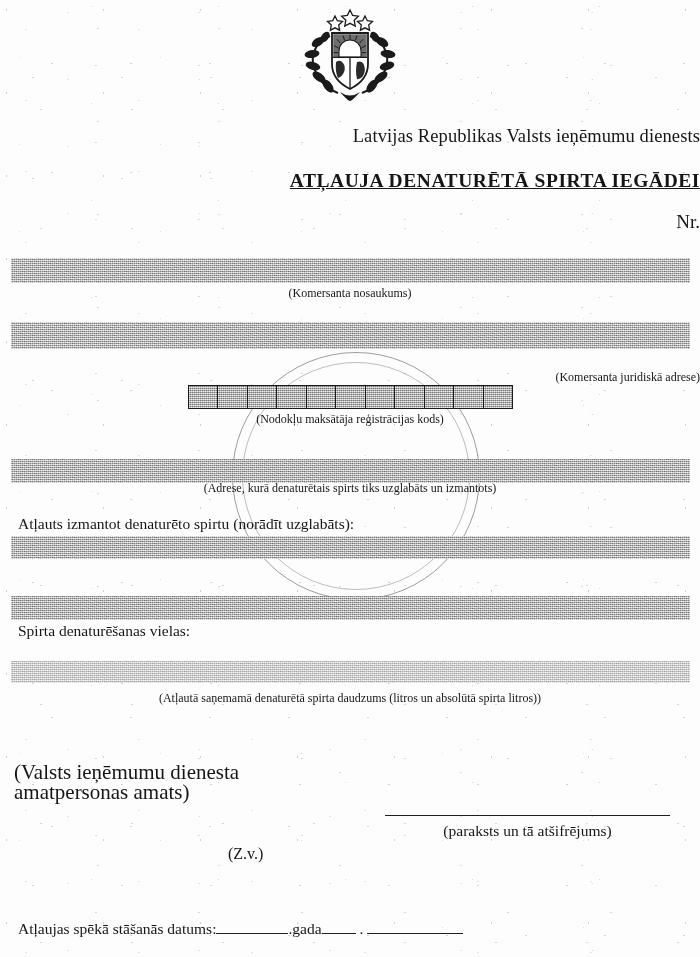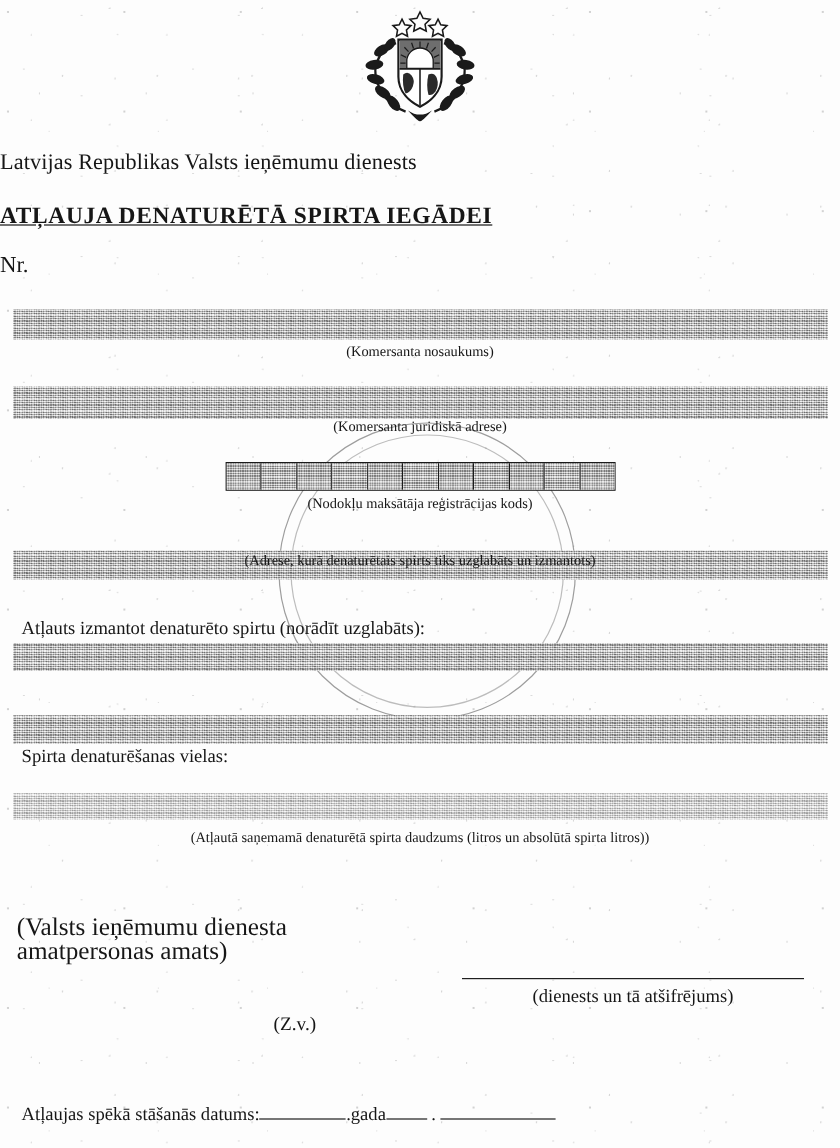--- a/index.html
+++ b/index.html
@@ -47,21 +47,21 @@
     left: 0; right: 0;
     top: 6px;
     display: flex;
     justify-content: center;
   }
 
   
   .hd {
     position: absolute;
     left: 0; right: 0;
-    text-align: left;
+    text-align: right;
     white-space: nowrap;
   }
   #org-line   { top: 126px; font-size: 18.5px; letter-spacing: .1px; }
   #doc-title  { top: 170px; font-size: 19.5px; font-weight: bold; letter-spacing: .55px; text-decoration: underline; }
   #number-line{ top: 211px; font-size: 19px; }
 
   
   .bar {
     position: absolute;
     left: 11px;
@@ -245,56 +245,56 @@
   <div class="hd" id="doc-title">ATĻAUJA  DENATURĒTĀ SPIRTA IEGĀDEI</div>
 
   <div class="hd" id="number-line">Nr.</div>
 
   <div id="round-stamp"></div>
 
   <div class="bar" style="top:258px;height:25px;"></div>
   <div class="cap" style="top:286px;">(Komersanta nosaukums)</div>
 
   <div class="bar" style="top:322px;height:27px;"></div>
-  <div class="cap" style="top:348px;">(Komersanta juridiskā adrese)</div>
+  <div class="cap" style="top:370px;text-align:right;">(Komersanta juridiskā adrese)</div>
 
   <div id="reg-code-grid">
     <span class="cell"></span>
     <span class="cell"></span>
     <span class="cell"></span>
     <span class="cell"></span>
     <span class="cell"></span>
     <span class="cell"></span>
     <span class="cell"></span>
     <span class="cell"></span>
     <span class="cell"></span>
     <span class="cell"></span>
     <span class="cell"></span>
   </div>
   <div class="cap" style="top:412px;">(Nodokļu maksātāja reģistrācijas kods)</div>
 
   <div class="bar" style="top:459px;height:24px;"></div>
-  <div class="cap" style="top:460px;text-align:center;">(Adrese, kurā denaturētais spirts tiks uzglabāts un izmantots)</div>
+  <div class="cap" style="top:481px;text-align:center;">(Adrese, kurā denaturētais spirts tiks uzglabāts un izmantots)</div>
 
   <div class="prompt" style="top:515px;">Atļauts izmantot denaturēto spirtu (norādīt uzglabāts):</div>
   <div class="bar" style="top:536px;height:23px;"></div>
 
   <div class="prompt" style="top:574px;margin-top:48px;">Spirta denaturēšanas vielas:</div>
   <div class="bar" style="top:596px;height:24px;"></div>
 
   <div class="bar light" style="top:661px;height:22px;"></div>
   <div class="cap" style="top:691px;">(Atļautā saņemamā denaturētā spirta daudzums (litros un absolūtā spirta litros))</div>
 
   <div id="official-block">
     <div>(Valsts ieņēmumu dienesta</div>
     <div>amatpersonas amats)</div>
   </div>
 
   <div id="signature-rule"></div>
-  <div id="signature-caption">(dienests un tā atšifrējums)</div>
+  <div id="signature-caption">(paraksts un tā atšifrējums)</div>
 
   <div id="seal-mark">(Z.v.)</div>
 
   <div id="effective-date">
     <span>Atļaujas spēkā stāšanās datums:</span><span class="blank-sm"></span><span>.gada</span><span class="blank-xs"></span>
     <span>.</span>
     <span class="blank-md"></span>
   </div>
 
 </div>

